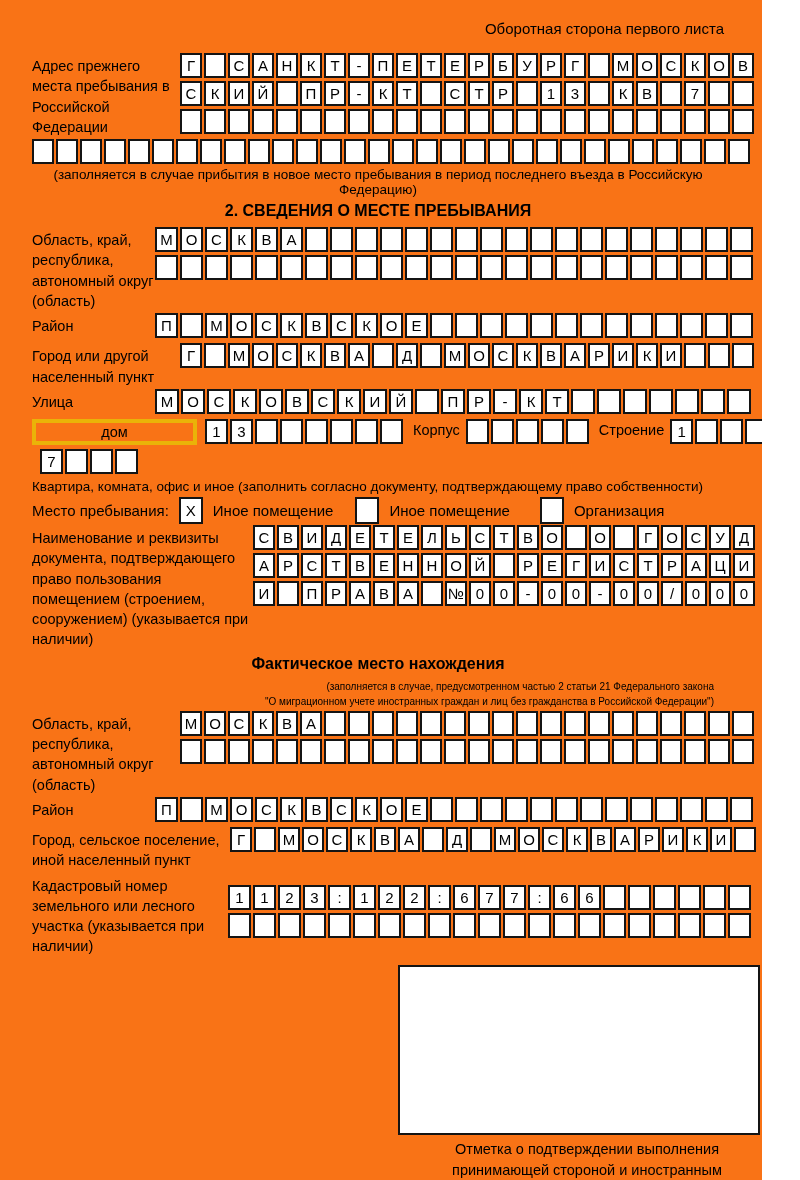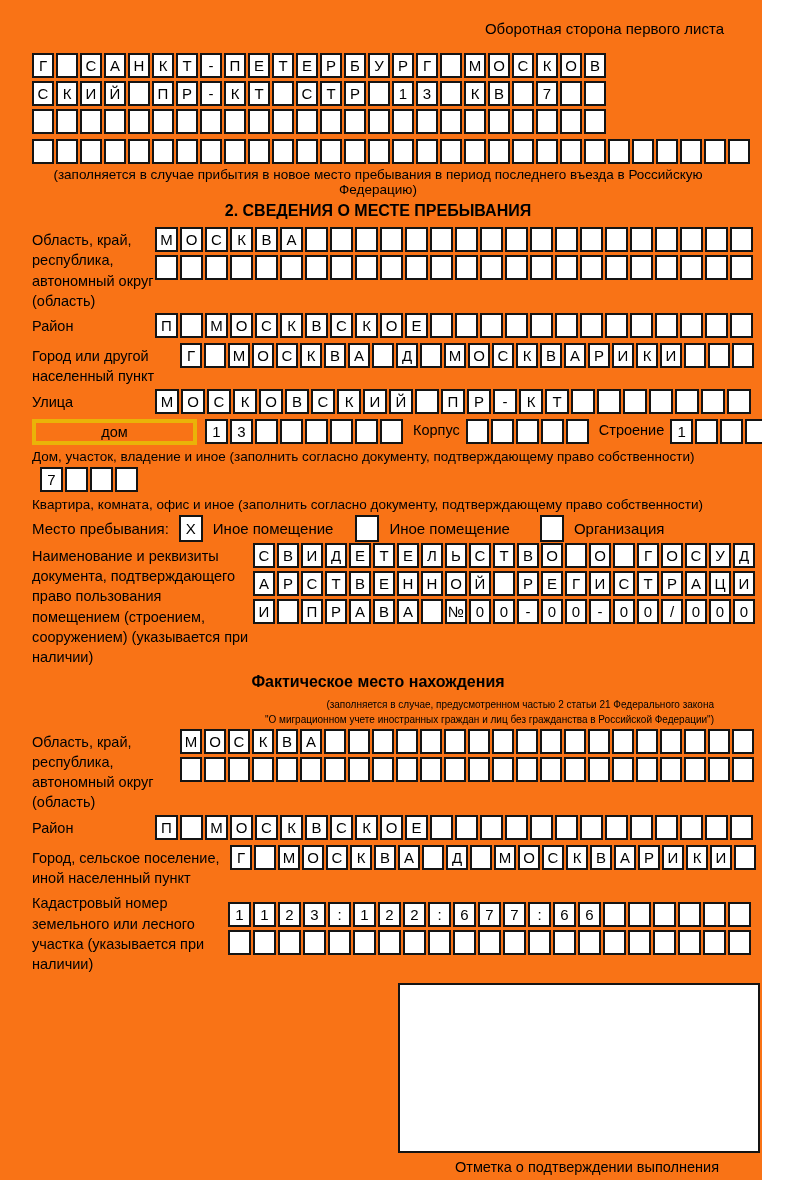--- a/index.html
+++ b/index.html
@@ -45,20 +45,21 @@
   .stamp-note{margin-left:375px;width:360px;text-align:center;font-size:14.5px;line-height:1.45;margin-top:4px;}
 </style>
 </head>
 <body>
 
 <div class="page">
 
   <div class="header-note">Оборотная сторона первого листа</div>
 
   <div class="field">
+    <div class="flabel w148">Адрес прежнего места пребывания в Российской Федерации</div>
     <div>
       <div class="grid-row p24">
           <span class="cell">Г</span>
           <span class="cell"></span>
           <span class="cell">С</span>
           <span class="cell">А</span>
           <span class="cell">Н</span>
           <span class="cell">К</span>
           <span class="cell">Т</span>
           <span class="cell">-</span>
@@ -337,21 +338,20 @@
         <span class="cell"></span>
       </div>
     <div class="inline-label">Строение</div>
     <div class="grid-row">
         <span class="cell">1</span>
         <span class="cell"></span>
         <span class="cell"></span>
         <span class="cell"></span>
       </div>
   </div>
-  <div class="caption">Дом, участок, владение и иное (заполнить согласно документу, подтверждающему право собственности)</div>
 
   <div class="hrow">
     <div class="grid-row" style="margin-left:8px">
         <span class="cell">7</span>
         <span class="cell"></span>
         <span class="cell"></span>
         <span class="cell"></span>
       </div>
   </div>
   <div class="caption">Квартира, комната, офис и иное (заполнить согласно документу, подтверждающему право собственности)</div>

